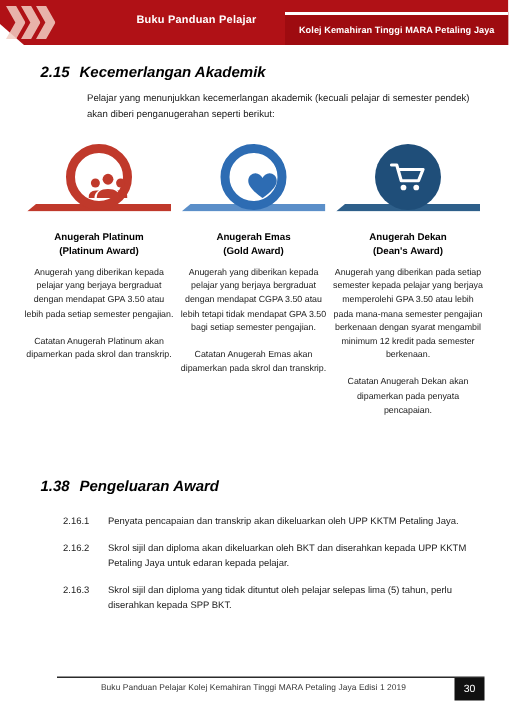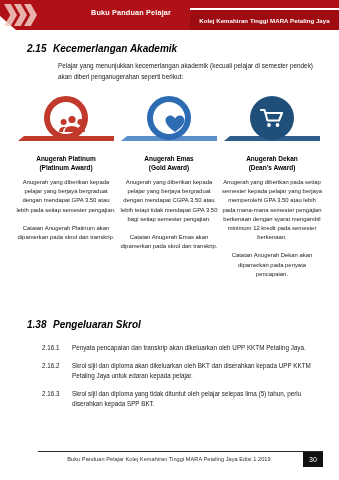--- a/index.html
+++ b/index.html
@@ -318,21 +318,21 @@
       <div>Anugerah Dekan</div>
       <div>(Dean's Award)</div>
     </div>
     <div class="award-body">Anugerah yang diberikan pada setiap semester kepada pelajar yang berjaya memperolehi GPA 3.50 atau lebih pada mana-mana semester pengajian berkenaan dengan syarat mengambil minimum 12 kredit pada semester berkenaan.</div>
     <div class="award-note">Catatan Anugerah Dekan akan dipamerkan pada penyata pencapaian.</div>
   </div>
 
 </div>
 
 <div class="section-head" style="left:27px; top:319px;">
-  <span class="sec-num">1.38</span><span>Pengeluaran Skrol</span>
+  <span class="sec-num">1.38</span><span>Pengeluaran Award</span>
 </div>
 
 <div class="numbered-list">
   <div class="li-row">
     <div class="li-num">2.16.1</div>
     <div class="li-text">Penyata pencapaian dan transkrip akan dikeluarkan oleh UPP KKTM Petaling Jaya.</div>
   </div>
   <div class="li-row">
     <div class="li-num">2.16.2</div>
     <div class="li-text">Skrol sijil dan diploma akan dikeluarkan oleh BKT dan diserahkan kepada UPP KKTM Petaling Jaya untuk edaran kepada pelajar.</div>

